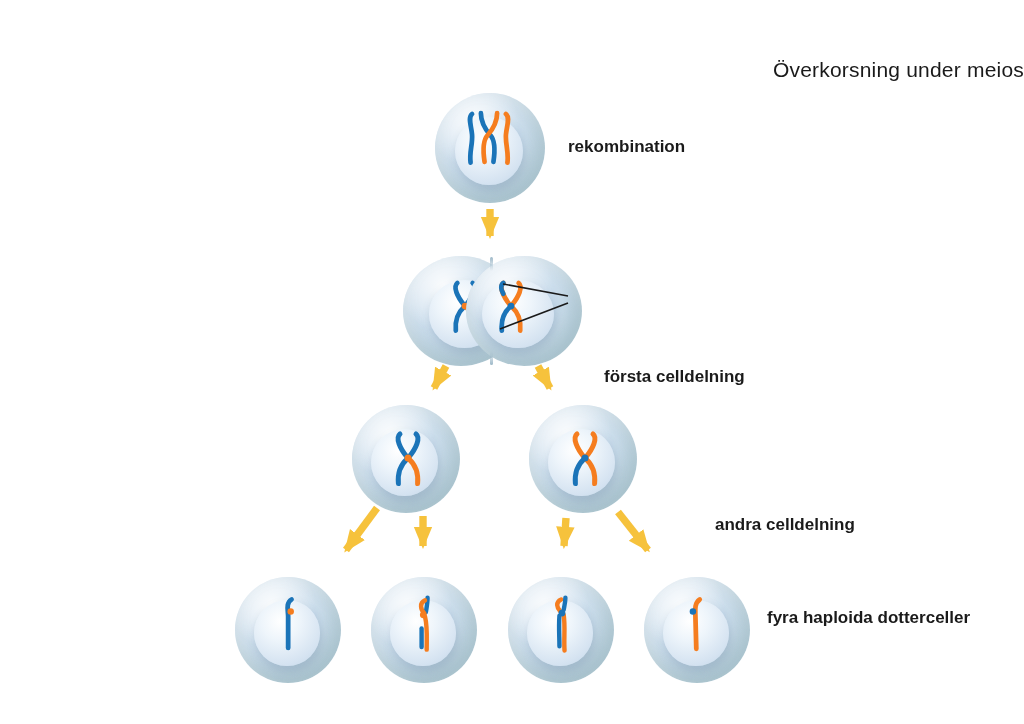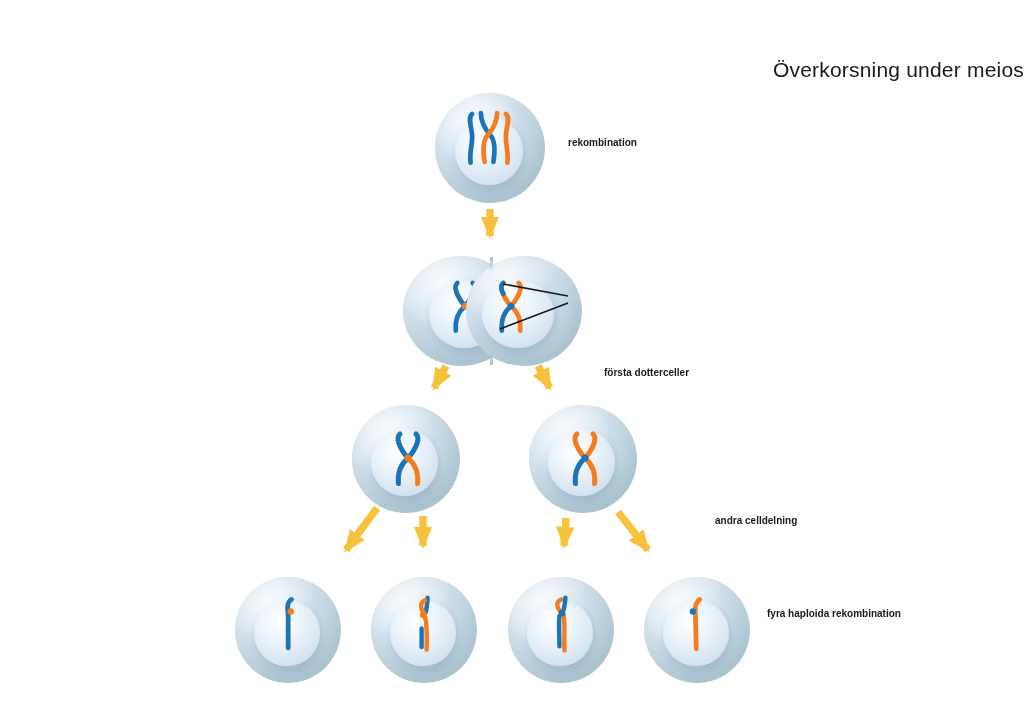--- a/index.html
+++ b/index.html
@@ -13,21 +13,21 @@
   html,body{margin:0;padding:0;background:var(--background);}
   #canvas{
     position:relative;width:1024px;height:724px;margin:0 auto;
     background:var(--background);
     font-family:"Liberation Sans",sans-serif;color:var(--text);overflow:hidden;
   }
   .title{
     position:absolute;top:44px;left:0;width:100%;text-align:right;
     font-size:21px;font-weight:400;letter-spacing:.2px;margin-top:14px;
   }
-  .lbl{position:absolute;font-size:10px;font-weight:700;white-space:nowrap;color:var(--text);}
+  .lbl{position:absolute;font-size:17px;font-weight:700;white-space:nowrap;color:var(--text);}
   .cell{
     position:absolute;border-radius:50%;
     background:
       radial-gradient(circle at 36% 28%, rgba(255,255,255,.95) 0%, rgba(255,255,255,0) 42%),
       radial-gradient(circle at 50% 48%, #cadded 48%, #b9d0e4 68%, #bdd4dd 82%, #d6e7d6 96%, #cfe2d4 100%);
     box-shadow: inset -9px -13px 22px rgba(125,160,150,.30), inset 9px 12px 20px rgba(255,255,255,.55);
   }
   .nucleus{
     position:absolute;left:18%;top:22%;width:62%;height:62%;border-radius:50%;
     background:radial-gradient(circle at 40% 32%, #ffffff 0%, #eef5fb 32%, #d5e3f1 72%, #bed3e7 100%);
@@ -109,21 +109,21 @@
     <svg class="chrom" viewBox="0 0 60 80" style="left:32px;top:20px;width:48px;height:66px;">
       <g fill="none" stroke-width="6.2" stroke-linecap="round">
         <path class="st-orange" d="M20,10 C14,15 20,28 29,39"></path>
         <path class="st-orange" d="M40,10 C46,15 40,28 31,39"></path>
         <path class="st-blue" d="M29,41 C20,49 17,61 18,72"></path>
         <path class="st-orange" d="M31,41 C40,49 43,61 42,72"></path>
       </g>
       <circle class="fl-blue" cx="30" cy="40" r="4.4"></circle>
     </svg>
   </div>
-  <div class="lbl" style="left:604px;top:367px;">första dotterceller</div>
+  <div class="lbl" style="left:604px;top:367px;">första celldelning</div>
   <div class="lbl" style="left:674px;top:515px;margin-left:41px;">andra celldelning</div>
 
   <div class="cell" style="left:235px;top:577px;width:106px;height:106px;">
     <div class="nucleus"></div>
     <svg class="chrom" viewBox="0 0 40 80" style="left:37px;top:14px;width:34px;height:68px;">
       <g fill="none" stroke-width="5.6" stroke-linecap="round">
         <path class="st-blue" d="M23,10 C16,14 19,23 19,30 L19,67"></path>
       </g>
       <circle class="fl-orange" cx="22" cy="24" r="3.8"></circle>
     </svg>
@@ -154,21 +154,21 @@
   </div>
   <div class="cell" style="left:644px;top:577px;width:106px;height:106px;">
     <div class="nucleus"></div>
     <svg class="chrom" viewBox="0 0 40 80" style="left:37px;top:14px;width:34px;height:68px;">
       <g fill="none" stroke-width="5.6" stroke-linecap="round">
         <path class="st-orange" d="M22,10 C15,15 17,24 17,31 L18,68"></path>
       </g>
       <circle class="fl-blue" cx="14" cy="24" r="3.8"></circle>
     </svg>
   </div>
-  <div class="lbl" style="left:767px;top:608px;">fyra haploida rekombination</div>
+  <div class="lbl" style="left:767px;top:608px;">fyra haploida dotterceller</div>
 
   <svg class="overlay" width="1024" height="724" viewBox="0 0 1024 724">
     <defs>
       <marker id="ah" markerWidth="4" markerHeight="3.2" refX="2.6" refY="1.5" orient="auto" markerUnits="strokeWidth">
         <path class="arrowfill" d="M0,0.25 L3,1.5 L0,2.75 z"></path>
       </marker>
     </defs>
     <g fill="none" stroke-width="7.4">
       <line class="arrowline" x1="490" y1="209" x2="490" y2="236" marker-end="url(#ah)"></line>
       <line class="arrowline" x1="446" y1="366" x2="434" y2="388" marker-end="url(#ah)"></line>

